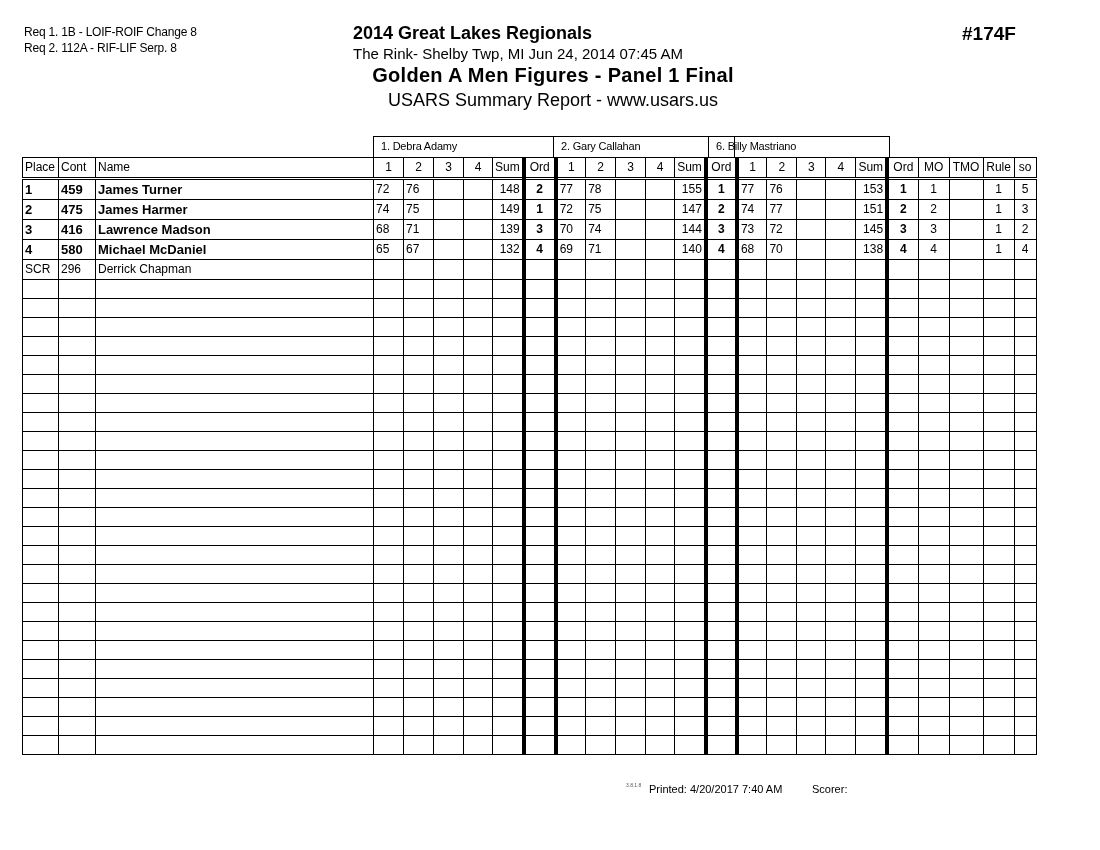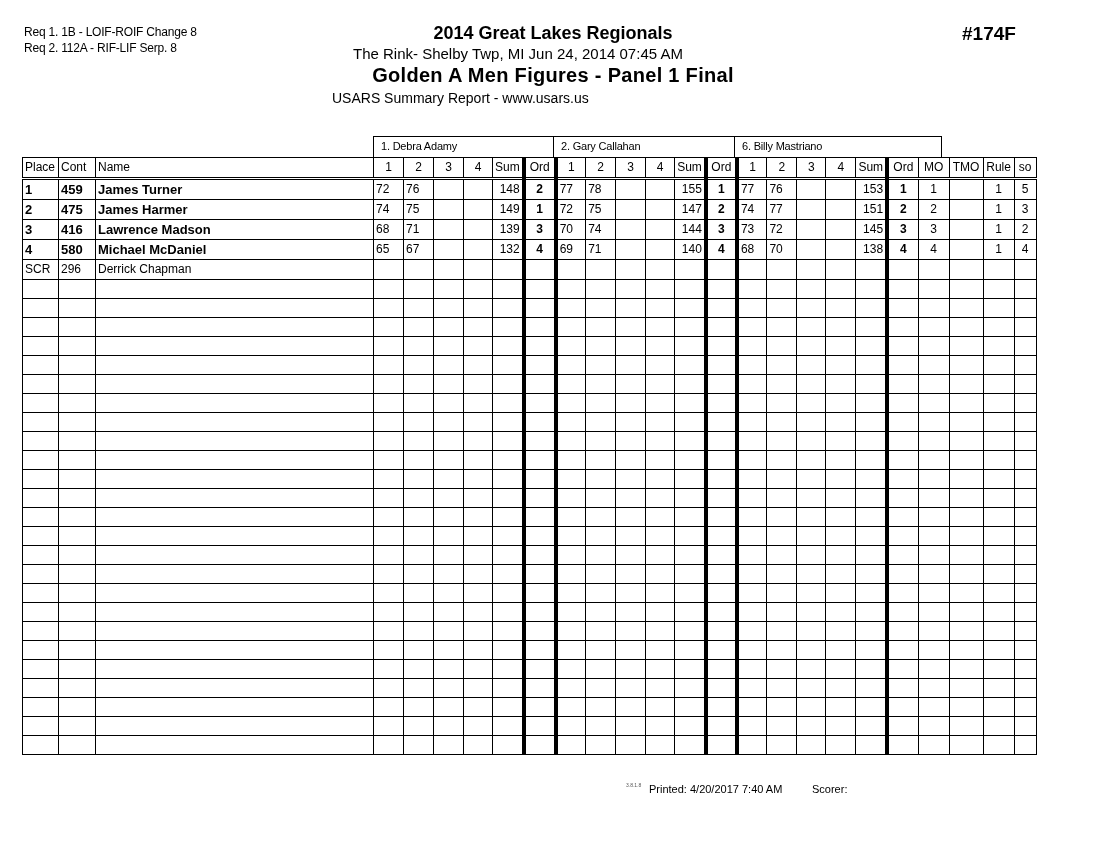--- a/index.html
+++ b/index.html
@@ -1,24 +1,24 @@
 <!DOCTYPE html>
 <html><head>
 <meta charset="utf-8">
 <style>
   html, body { margin: 0; padding: 0; background: #ffffff; }
   body { width: 1100px; height: 850px; position: relative; overflow: hidden; font-family: "Liberation Sans", sans-serif; color: #000; }
   .abs { position: absolute; }
   .req { left: 24px; font-size: 12px; letter-spacing: -0.2px; }
   .req1 { top: 25px; }
   .req2 { top: 41px; }
-  .title { left: 353px; width: 400px; text-align: center; top: 23px; font-size: 18px; font-weight: bold; }
+  .title { left: 353px; width: 400px; text-align: left; top: 23px; font-size: 18px; font-weight: bold; }
   .sub { left: 353px; width: 400px; text-align: left; top: 45px; font-size: 15px; }
   .event { left: 353px; width: 400px; text-align: center; top: 64px; font-size: 20px; font-weight: bold; letter-spacing: 0.3px; }
-  .report { left: 332px; width: 400px; top: 90px; font-size: 14px; }
+  .report { left: 353px; width: 400px; text-align: center; top: 90px; font-size: 18px; }
   .evnum { left: 962px; top: 23px; font-size: 19px; font-weight: bold; }
 
   .judgebox { position: absolute; top: 136px; height: 21px; border: 1px solid #000; border-bottom: none; box-sizing: border-box; font-size: 11px; padding: 3px 12px 0 7px; letter-spacing: -0.2px; }
 
   table.grid { position: absolute; left: 22px; top: 157px; border-collapse: collapse; table-layout: fixed; font-size: 12px; }
   table.grid td { border: 1px solid #000; height: 19px; padding: 0 2px; box-sizing: border-box; white-space: nowrap; overflow: hidden; line-height: 19px; }
   table.grid tr.head td { border-bottom: 3px double #000; height: 21px; }
   .c { text-align: center; }
   .r { text-align: right; margin-top: 44px; }
   .l { text-align: left; }
@@ -37,21 +37,21 @@
 <div class="abs req req1">Req 1.  1B - LOIF-ROIF Change 8</div>
 <div class="abs req req2">Req 2.  112A - RIF-LIF Serp. 8</div>
 <div class="abs title">2014 Great Lakes Regionals</div>
 <div class="abs sub">The Rink- Shelby Twp, MI  Jun 24, 2014  07:45 AM</div>
 <div class="abs event">Golden A Men Figures - Panel 1 Final</div>
 <div class="abs report">USARS Summary Report - www.usars.us</div>
 <div class="abs evnum">#174F</div>
 
 <div class="judgebox" style="left:373px;width:181px;">1.  Debra Adamy</div>
 <div class="judgebox" style="left:553px;width:182px;">2.  Gary Callahan</div>
-<div class="judgebox" style="left:734px;width:208px;">6.  Billy Mastriano</div>
+<div class="judgebox" style="left:708px;width:182px;">6.  Billy Mastriano</div>
 
 <table class="grid" id="grid">
   <colgroup>
     <col style="width:36px">
       <col style="width:37px">
       <col style="width:278px">
     <col style="width:30px">
       <col style="width:30px">
       <col style="width:30px">
       <col style="width:29px">

